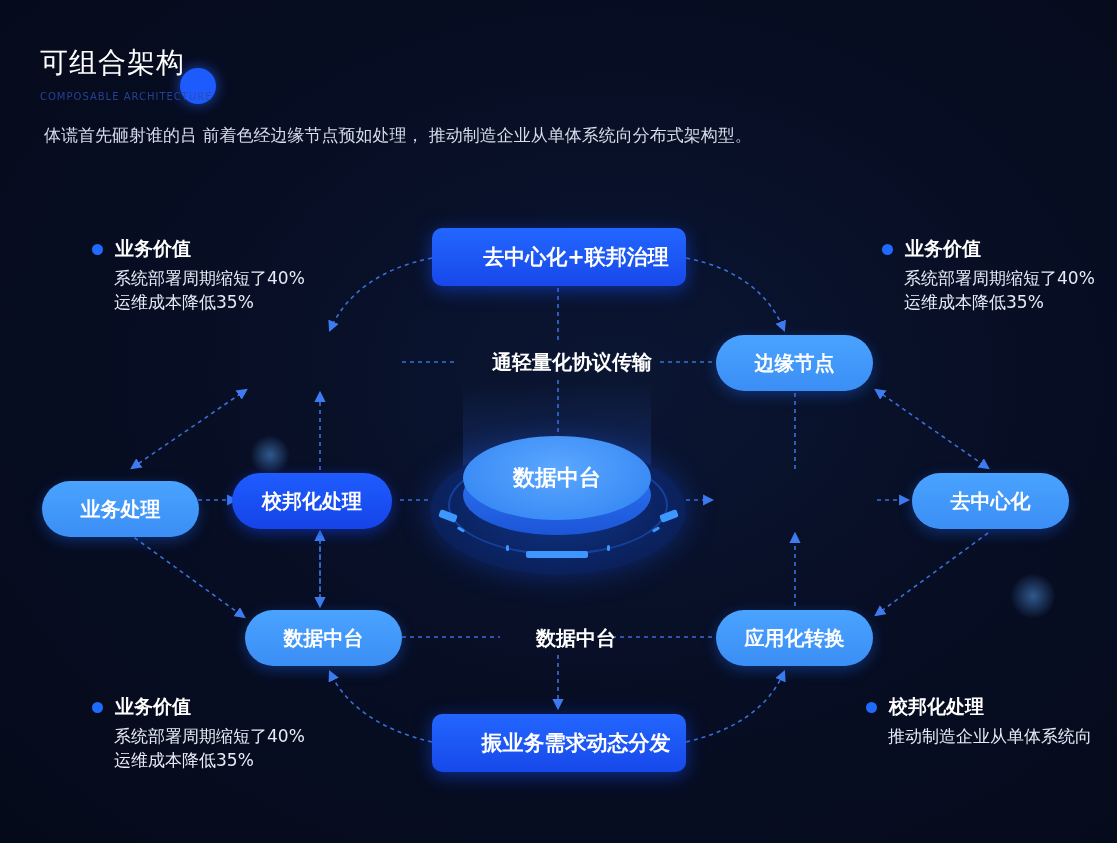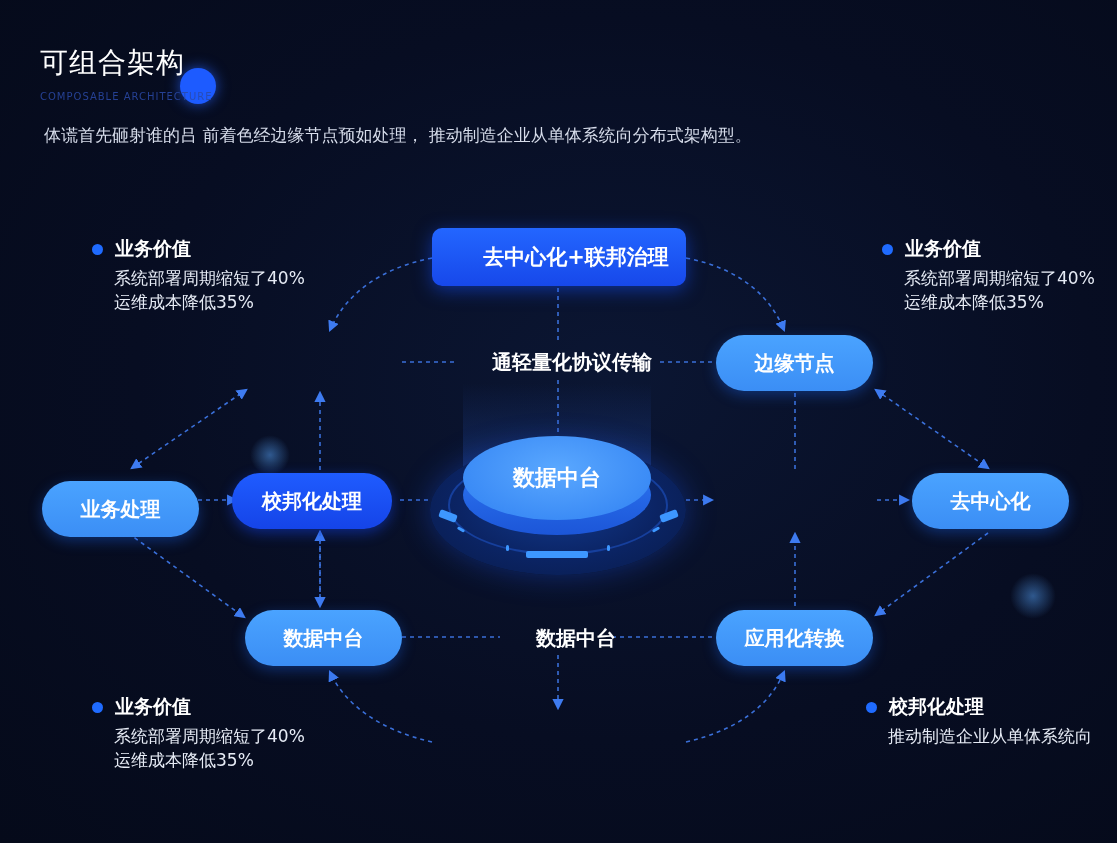--- a/index.html
+++ b/index.html
@@ -174,20 +174,21 @@
   </div>
   <div class="info" style="left:840px;top:694px;">
     <div class="head">
         <span class="bullet"></span>
         <span>校邦化处理</span>
       </div>
     <div class="line" style="margin-top:4px;">推动制造企业从单体系统向</div>
   </div>
 
   <div class="rect" style="left:432px;top:228px;width:254px;">去中心化+联邦治理</div>
+  <div class="rect" style="left:432px;top:714px;width:254px;">振业务需求动态分发</div>
 
   <div class="label" style="left:468px;top:349px;">通轻量化协议传输</div>
   <div class="label" style="left:512px;top:625px;">数据中台</div>
 
   <div class="beam"></div>
   <div class="ring-outer"></div>
   <div class="ring-inner"></div>
   <div class="tick" style="left:439px;top:512px;width:18px;height:8px;transform:rotate(20deg);"></div>
   <div class="tick" style="left:660px;top:512px;width:18px;height:8px;transform:rotate(-20deg);"></div>
   <div class="tick" style="left:526px;top:551px;width:62px;height:7px;"></div>

